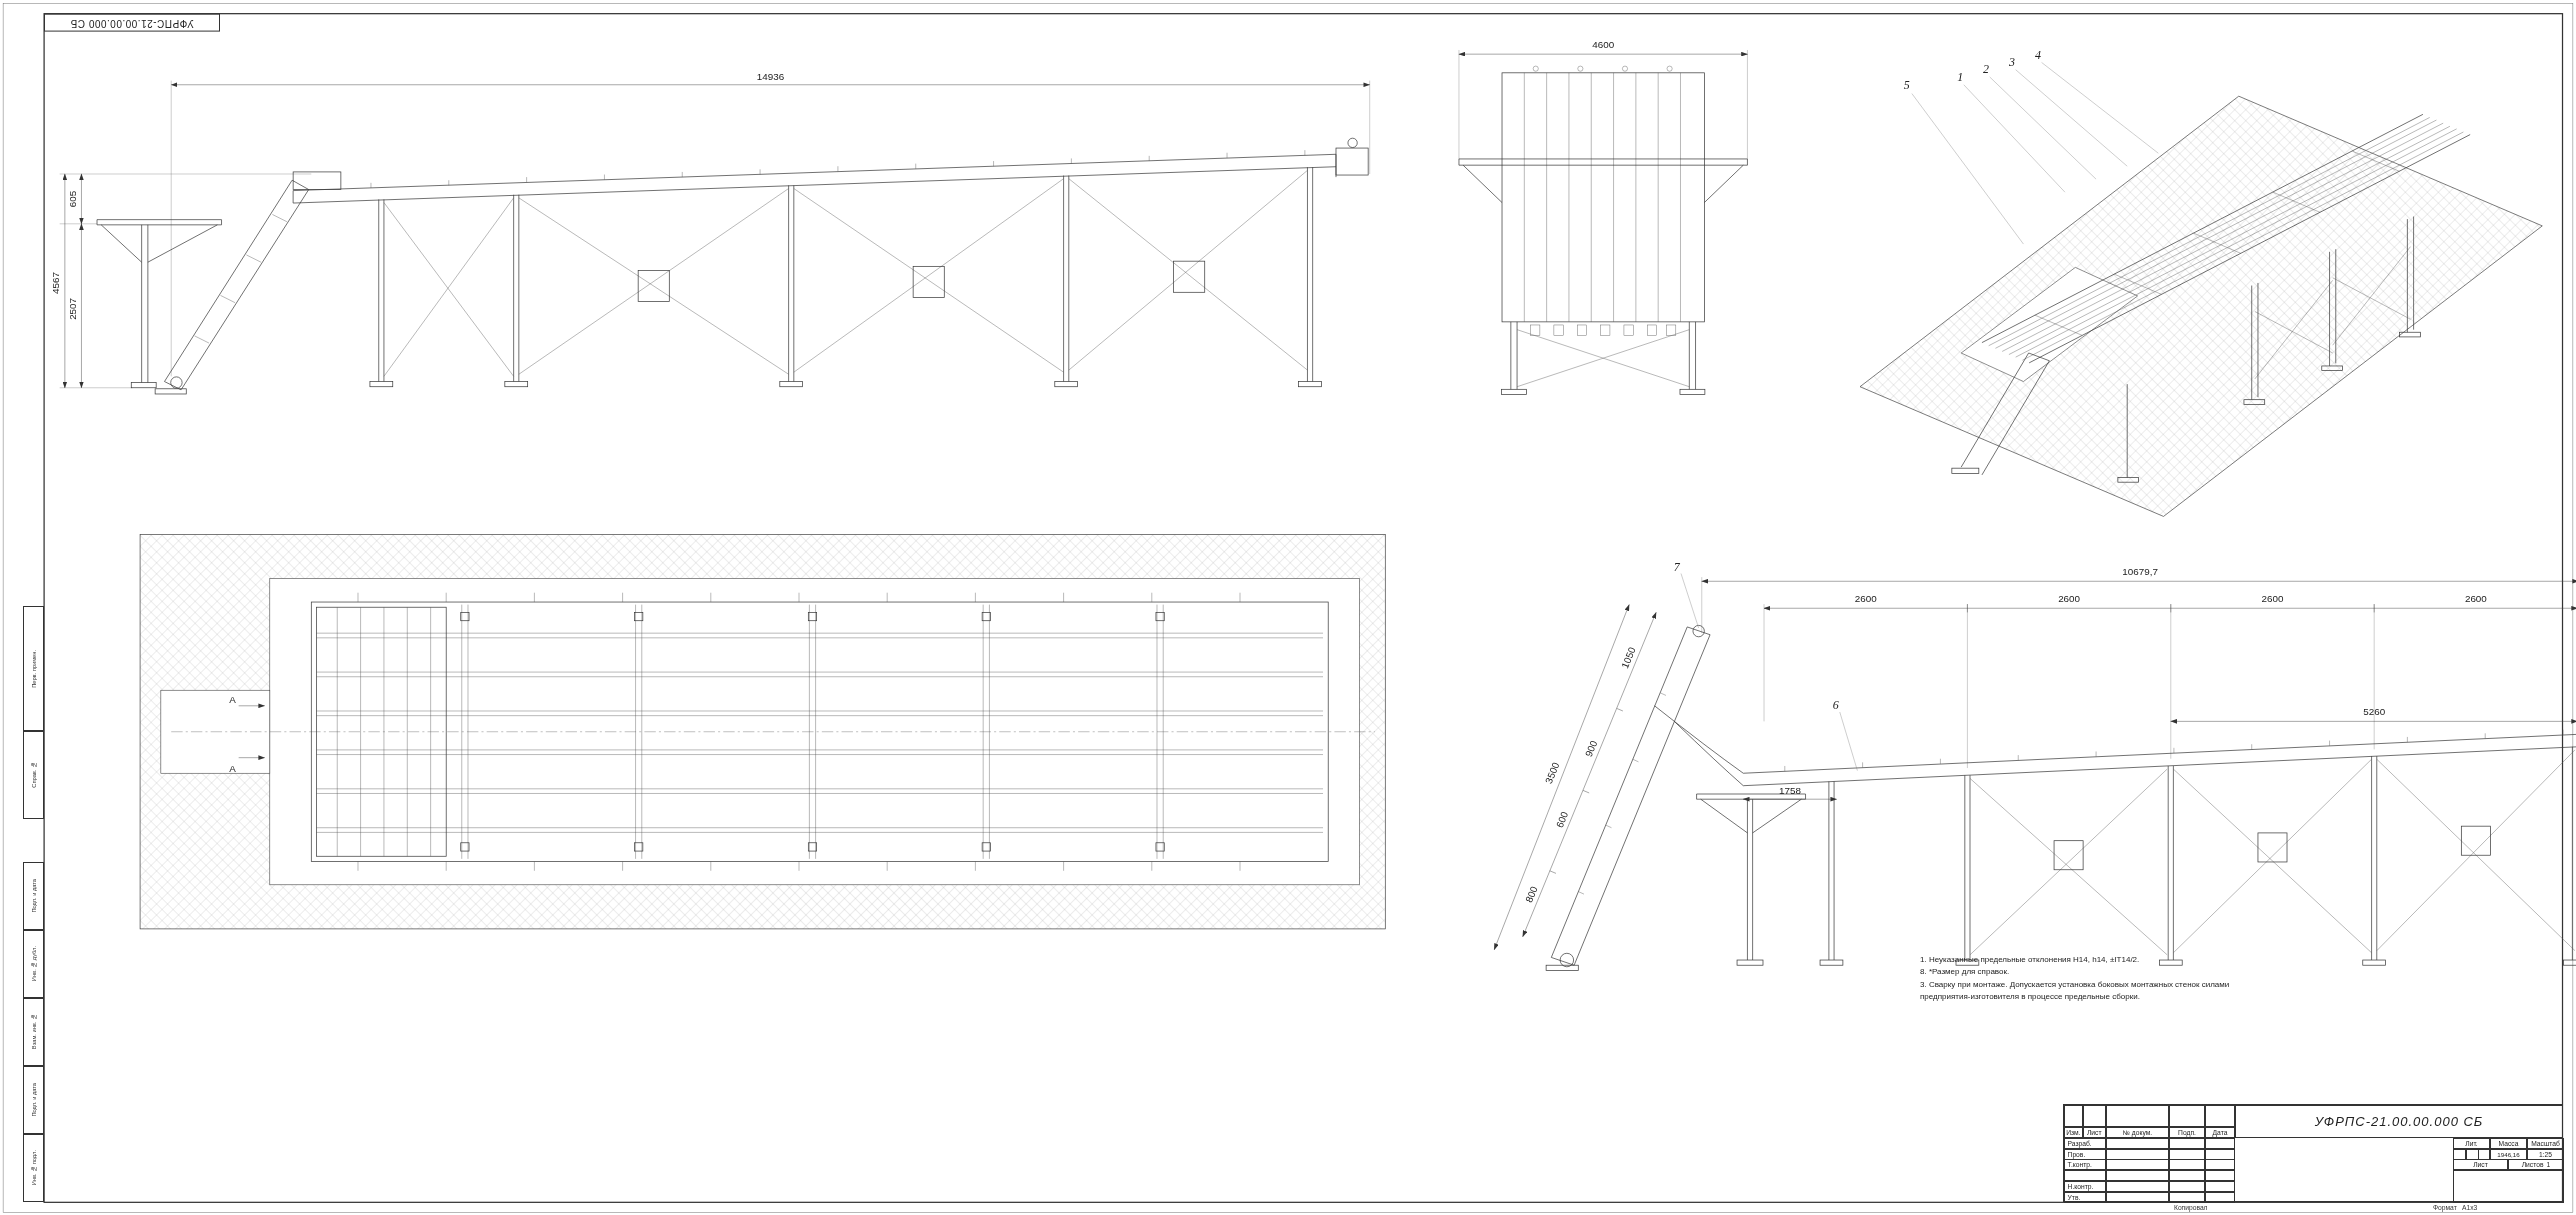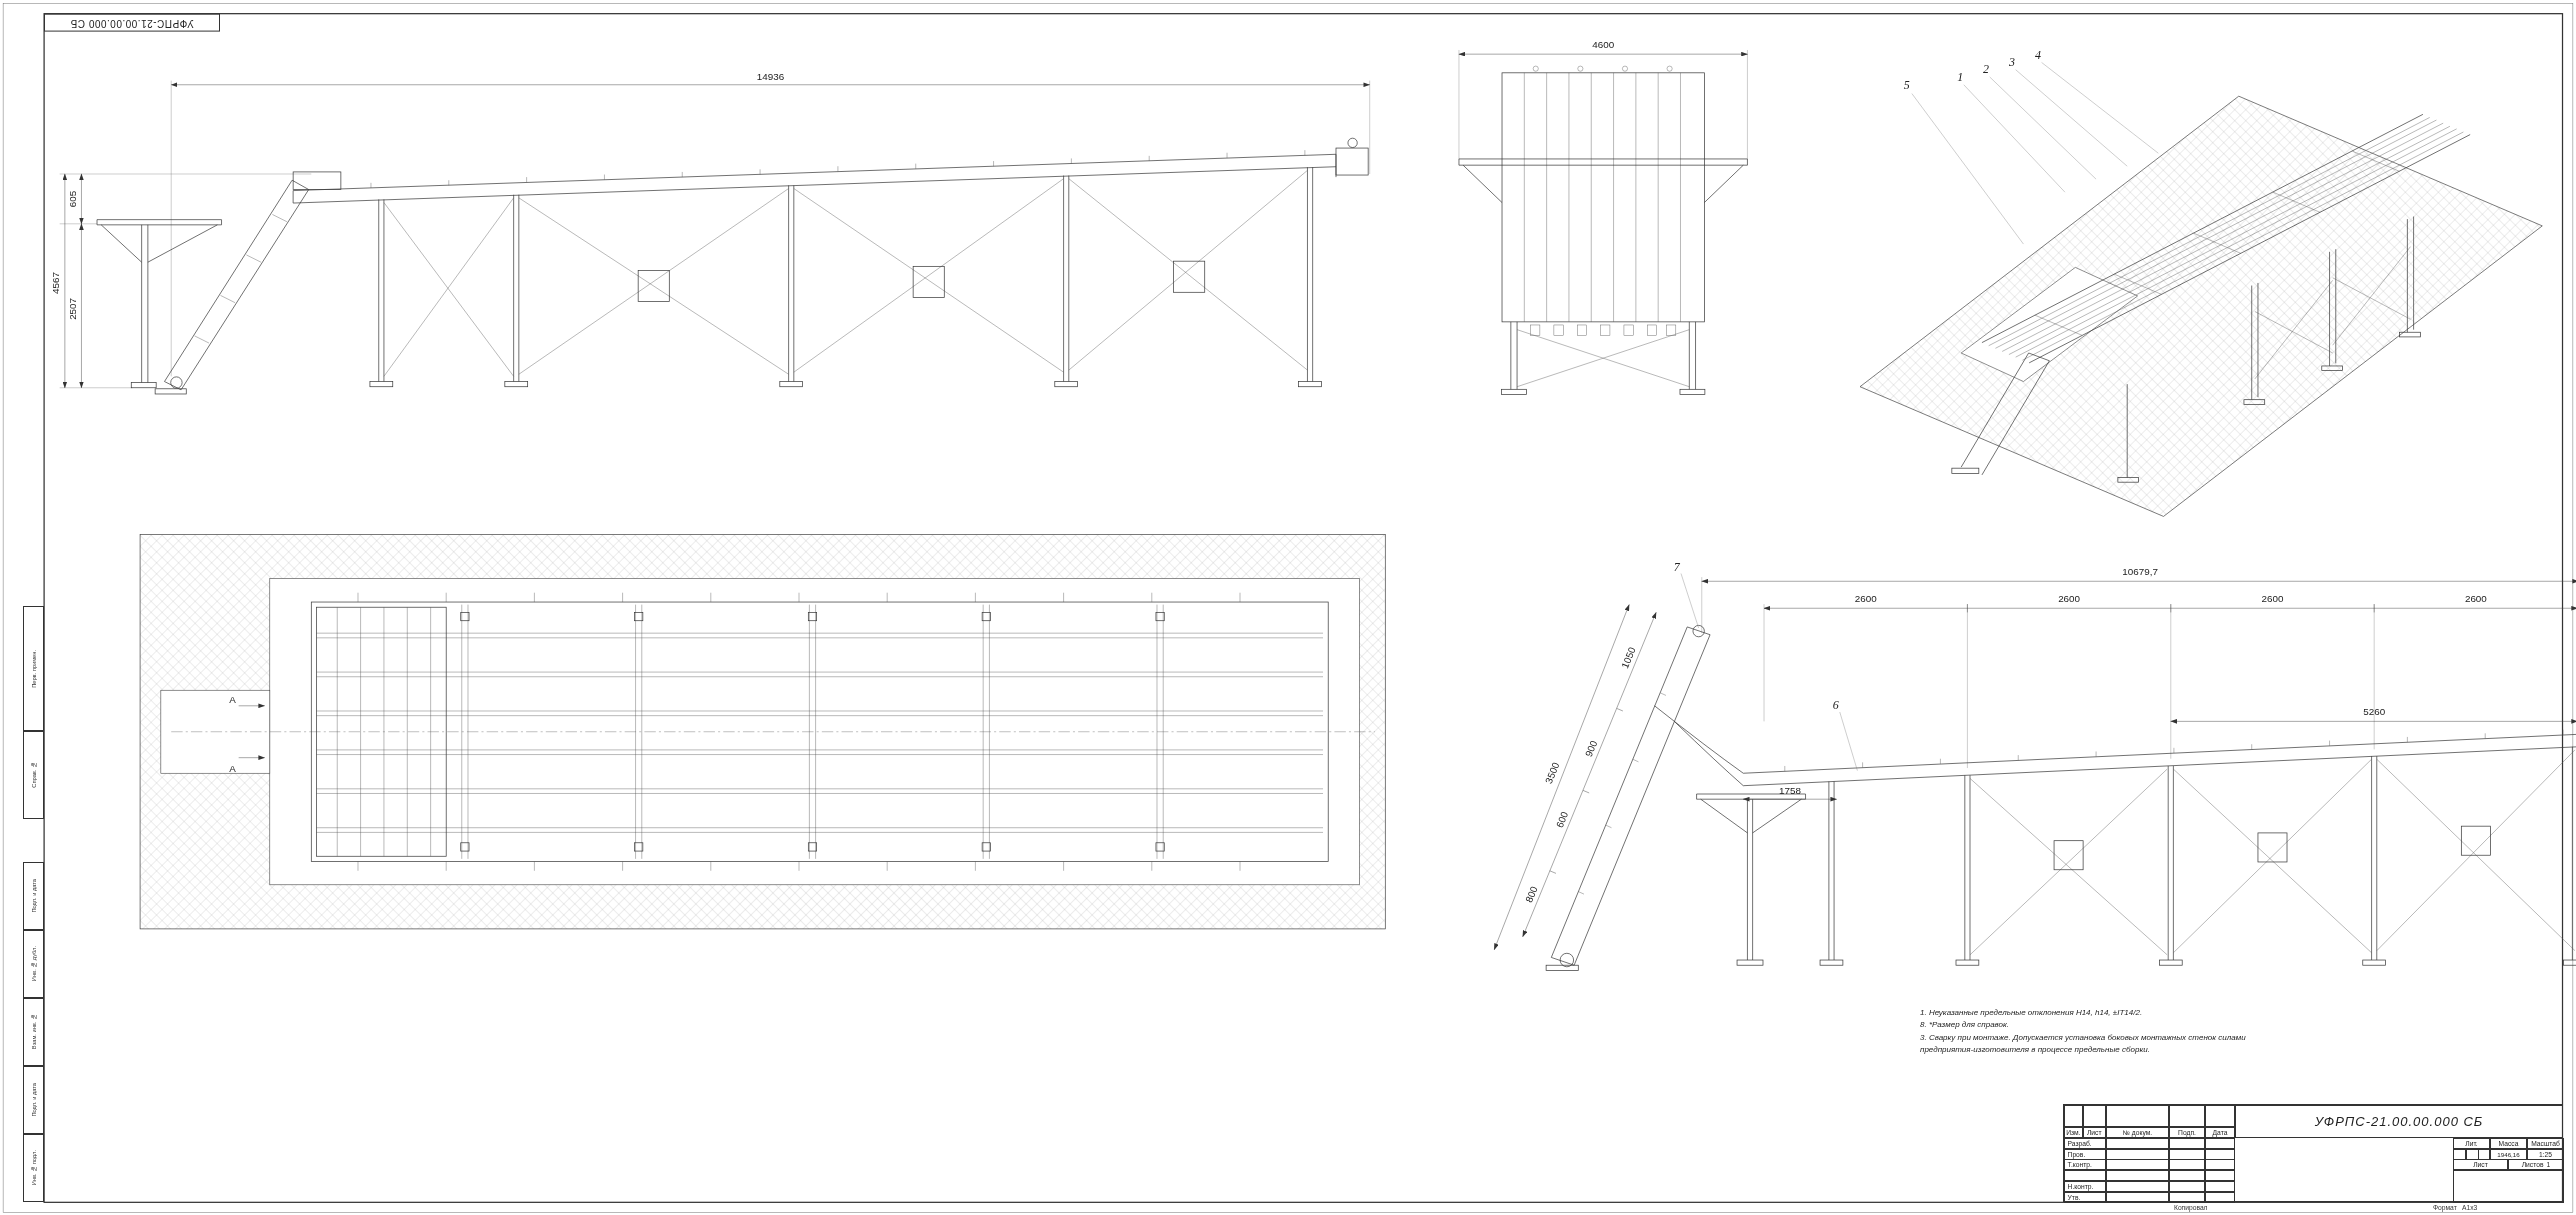--- a/index.html
+++ b/index.html
@@ -284,21 +284,21 @@
 <div class="abs mstamp" style="left:23px;top:998px;width:21px;height:68px;">
       <span>Взам. инв. №</span>
     </div>
 <div class="abs mstamp" style="left:23px;top:1066px;width:21px;height:68px;">
       <span>Подп. и дата</span>
     </div>
 <div class="abs mstamp" style="left:23px;top:1134px;width:21px;height:68px;">
       <span>Инв. № подл.</span>
     </div>
 
-<div class="abs notes" style="left:1920px;top:1007px;width:467px;font-style:italic;">
+<div class="abs notes" style="left:1920px;top:954px;width:467px;">
   <div>1. Неуказанные предельные отклонения Н14, h14, ±IT14/2.</div>
   <div>8. *Размер для справок.</div>
   <div>3. Сварку при монтаже. Допускается установка боковых монтажных стенок силами</div>
   <div>    предприятия-изготовителя в процессе предельные сборки.</div>
 </div>
 
 <div class="abs tb" style="left:2063px;top:1104px;width:500px;height:98px;">
 
   <div class="cell" style="left:0;top:0;width:18.7px;height:22px;"></div>
   <div class="cell" style="left:18.7px;top:0;width:23px;height:22px;"></div>

